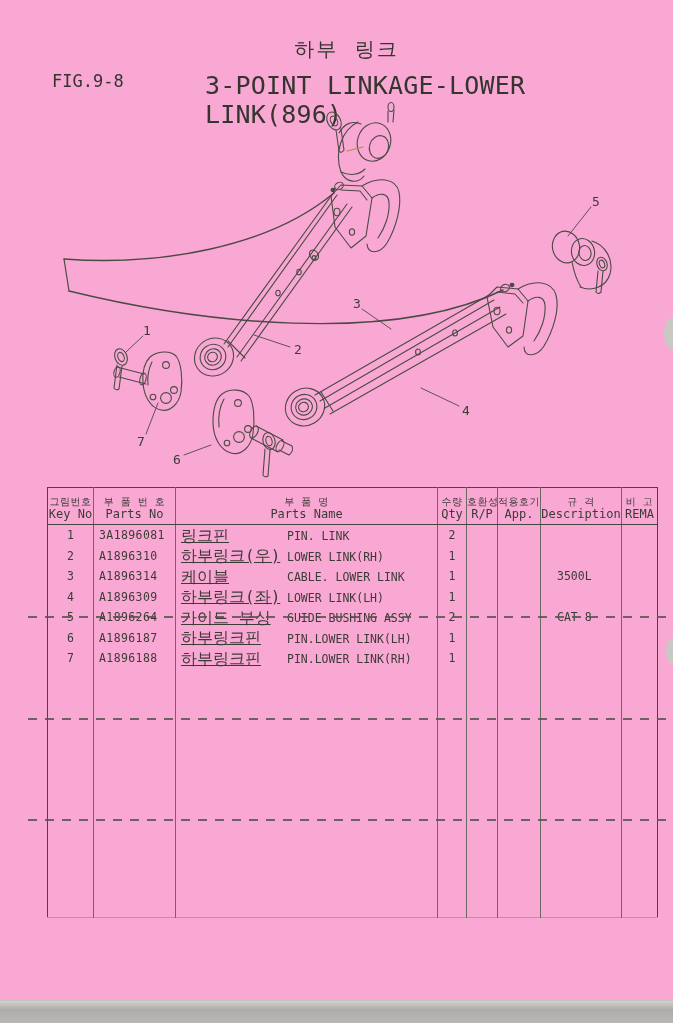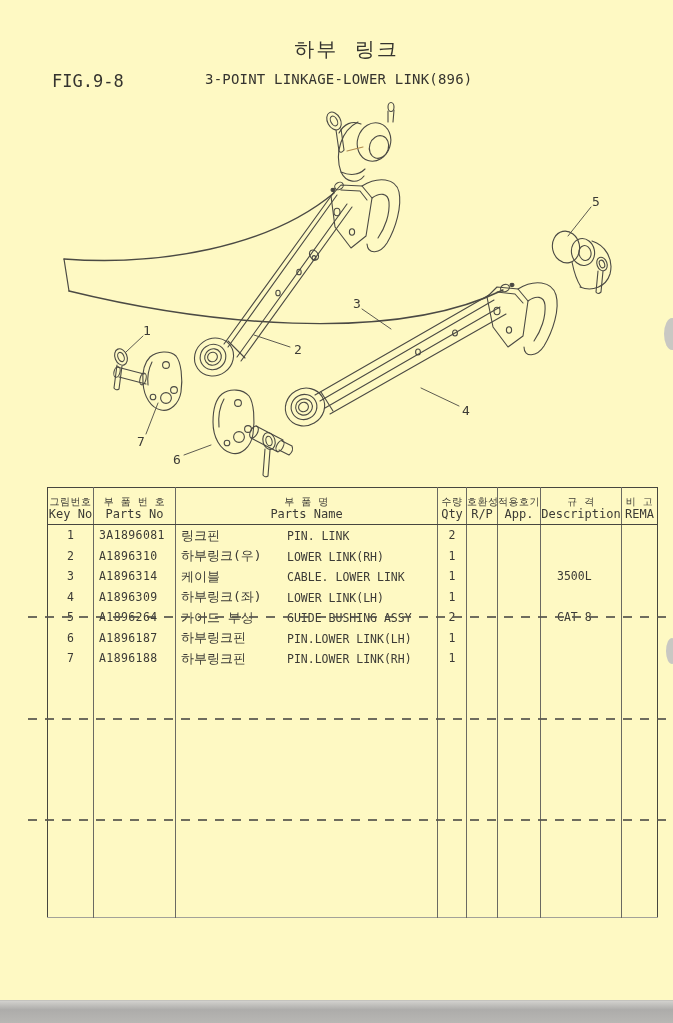--- a/index.html
+++ b/index.html
@@ -1,28 +1,28 @@
 <!DOCTYPE html>
 <html><head>
 <meta charset="utf-8">
 <style>
   html,body{margin:0;padding:0;background:#e9e8e5;}
   .page{
     position:relative;width:673px;height:1023px;margin:0 auto;
-    background:#fef9c3;overflow:hidden;
+    background:#f9a8d4;overflow:hidden;
     font-family:"DejaVu Sans Mono","DejaVu Sans",sans-serif;
     color:#3c3b36;
   }
   .title-kr{
     position:absolute;left:0;top:36px;width:673px;text-align:center;
     font-size:20px;letter-spacing:2px;word-spacing:8px;margin-left:10px;
     font-family:"DejaVu Sans","Liberation Sans",sans-serif;font-weight:500;color:#35342f;
   }
   .fig-label{position:absolute;left:52px;top:71px;font-size:17px;color:#35342f;}
-  .fig-title{position:absolute;left:205px;top:71px;font-size:14px;letter-spacing:0.2px;color:#35342f;}
+  .fig-title{position:absolute;left:205px;top:71px;font-size:25px;letter-spacing:0.2px;color:#35342f;}
   .diagram{position:absolute;left:0;top:0;width:673px;height:490px;}
   .diagram svg{position:absolute;left:0;top:0;}
   .callout{
     position:absolute;transform:translate(-50%,-50%);
     font-size:13px;color:#3c3b36;
   }
   .co-1{left:147px;top:330px}.co-2{left:298px;top:349px}.co-3{left:357px;top:303px}
   .co-4{left:466px;top:410px}.co-5{left:596px;top:201px}.co-6{left:177px;top:459px}
   .co-7{left:141px;top:441px}
 
@@ -36,21 +36,21 @@
     font-weight:normal;vertical-align:middle;overflow:hidden;white-space:nowrap;
   }
   .parts th:first-child,.parts td:first-child{border-left:none;}
   .parts thead th{border-bottom:1px solid #47463f;height:36px;text-align:center;}
   .h-kr{display:block;font-size:10px;letter-spacing:0.5px;line-height:13px;margin-top:3px;}
   .h-en{display:block;font-size:12px;line-height:13px;}
   tr.data-row{height:20px;}
   tr.data-row td{font-size:11.5px;line-height:20px;}
   td.c-key{text-align:center;}
   td.c-pno{padding-left:5px;letter-spacing:0.4px;}
-  td.c-name .n-kr{display:inline-block;width:106px;padding-left:5px;font-size:13px;vertical-align:middle;}
+  td.c-name .n-kr{display:inline-block;width:106px;padding-left:5px;font-size:16px;vertical-align:middle;text-decoration:underline;}
   td.c-name .n-en{font-size:11.5px;vertical-align:middle;}
   td.c-qty{text-align:center;}
   td.c-desc{padding-left:16px;}
   tr.filler-row td{height:auto;}
 
   .dash-line{
     position:absolute;left:28px;width:645px;height:1.6px;
     background:repeating-linear-gradient(90deg,#55544c 0 9px,transparent 9px 17px);
     opacity:.85;
   }

